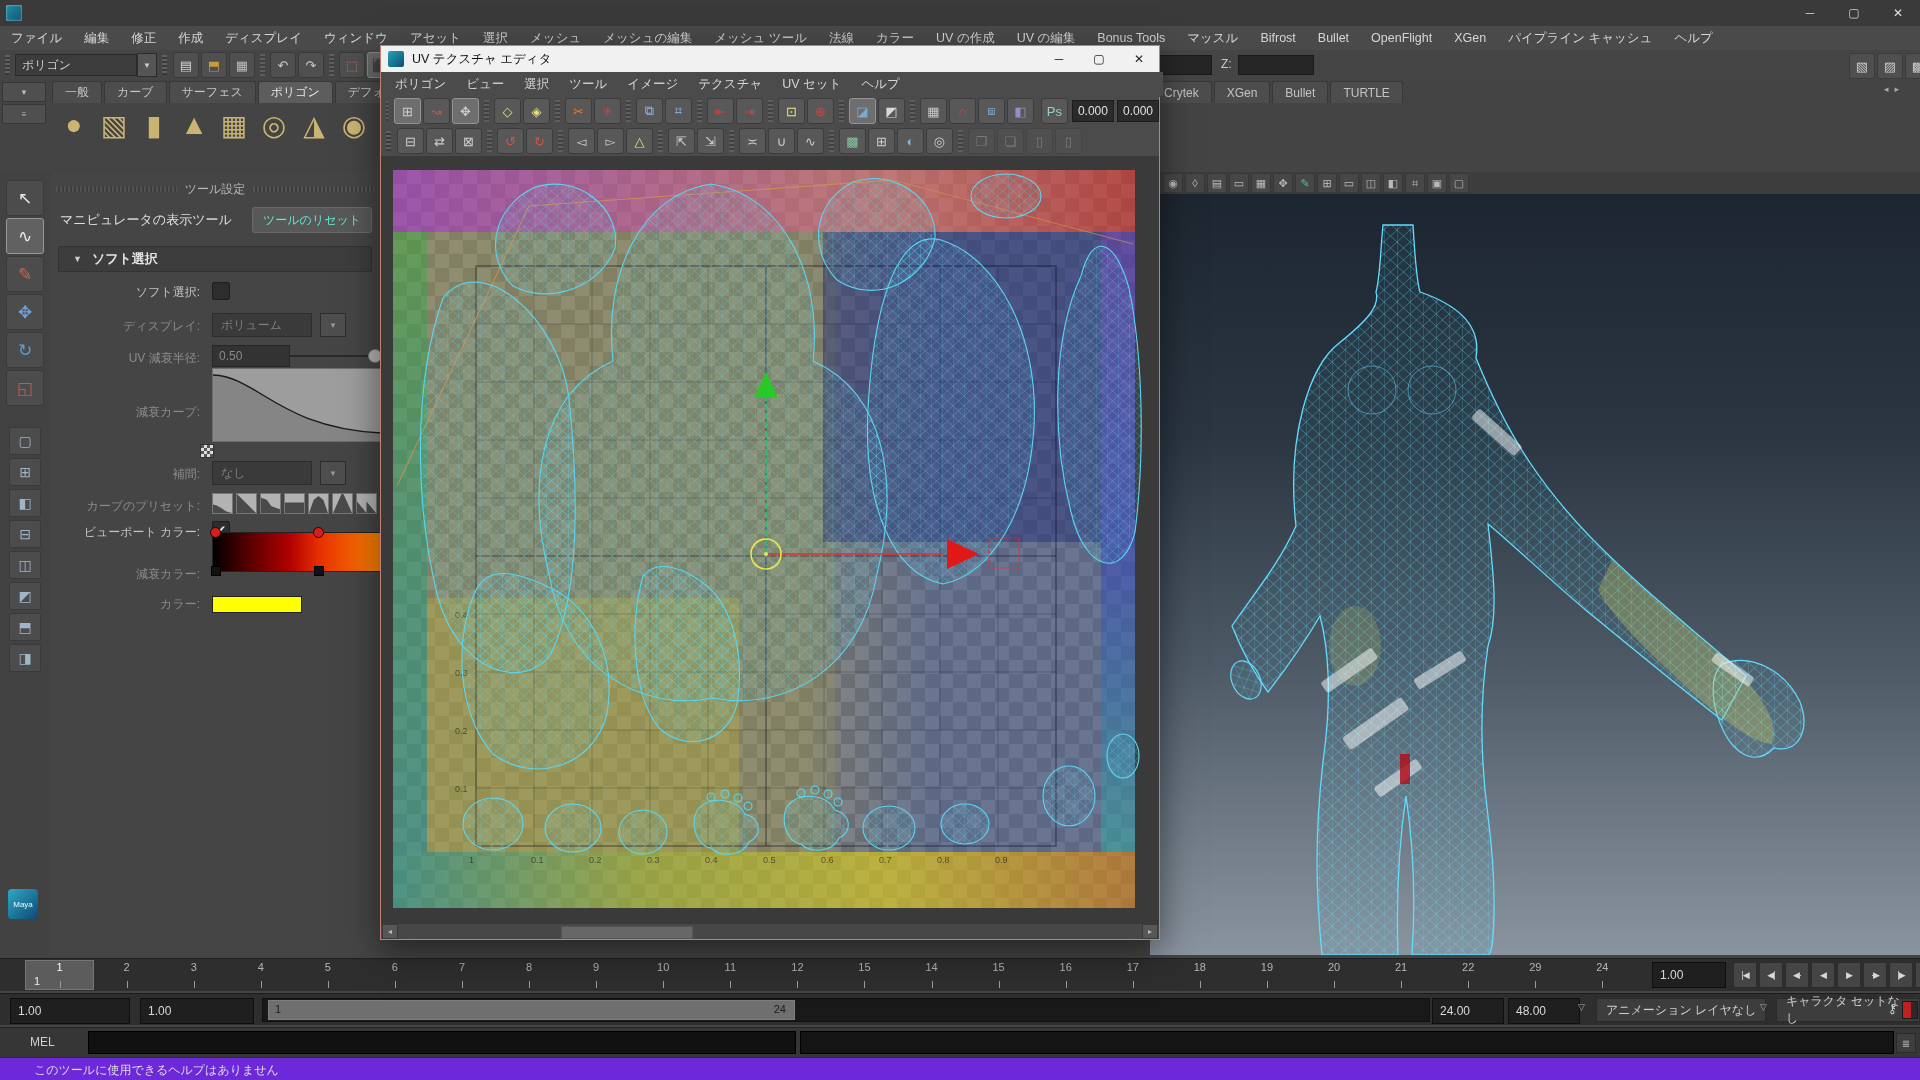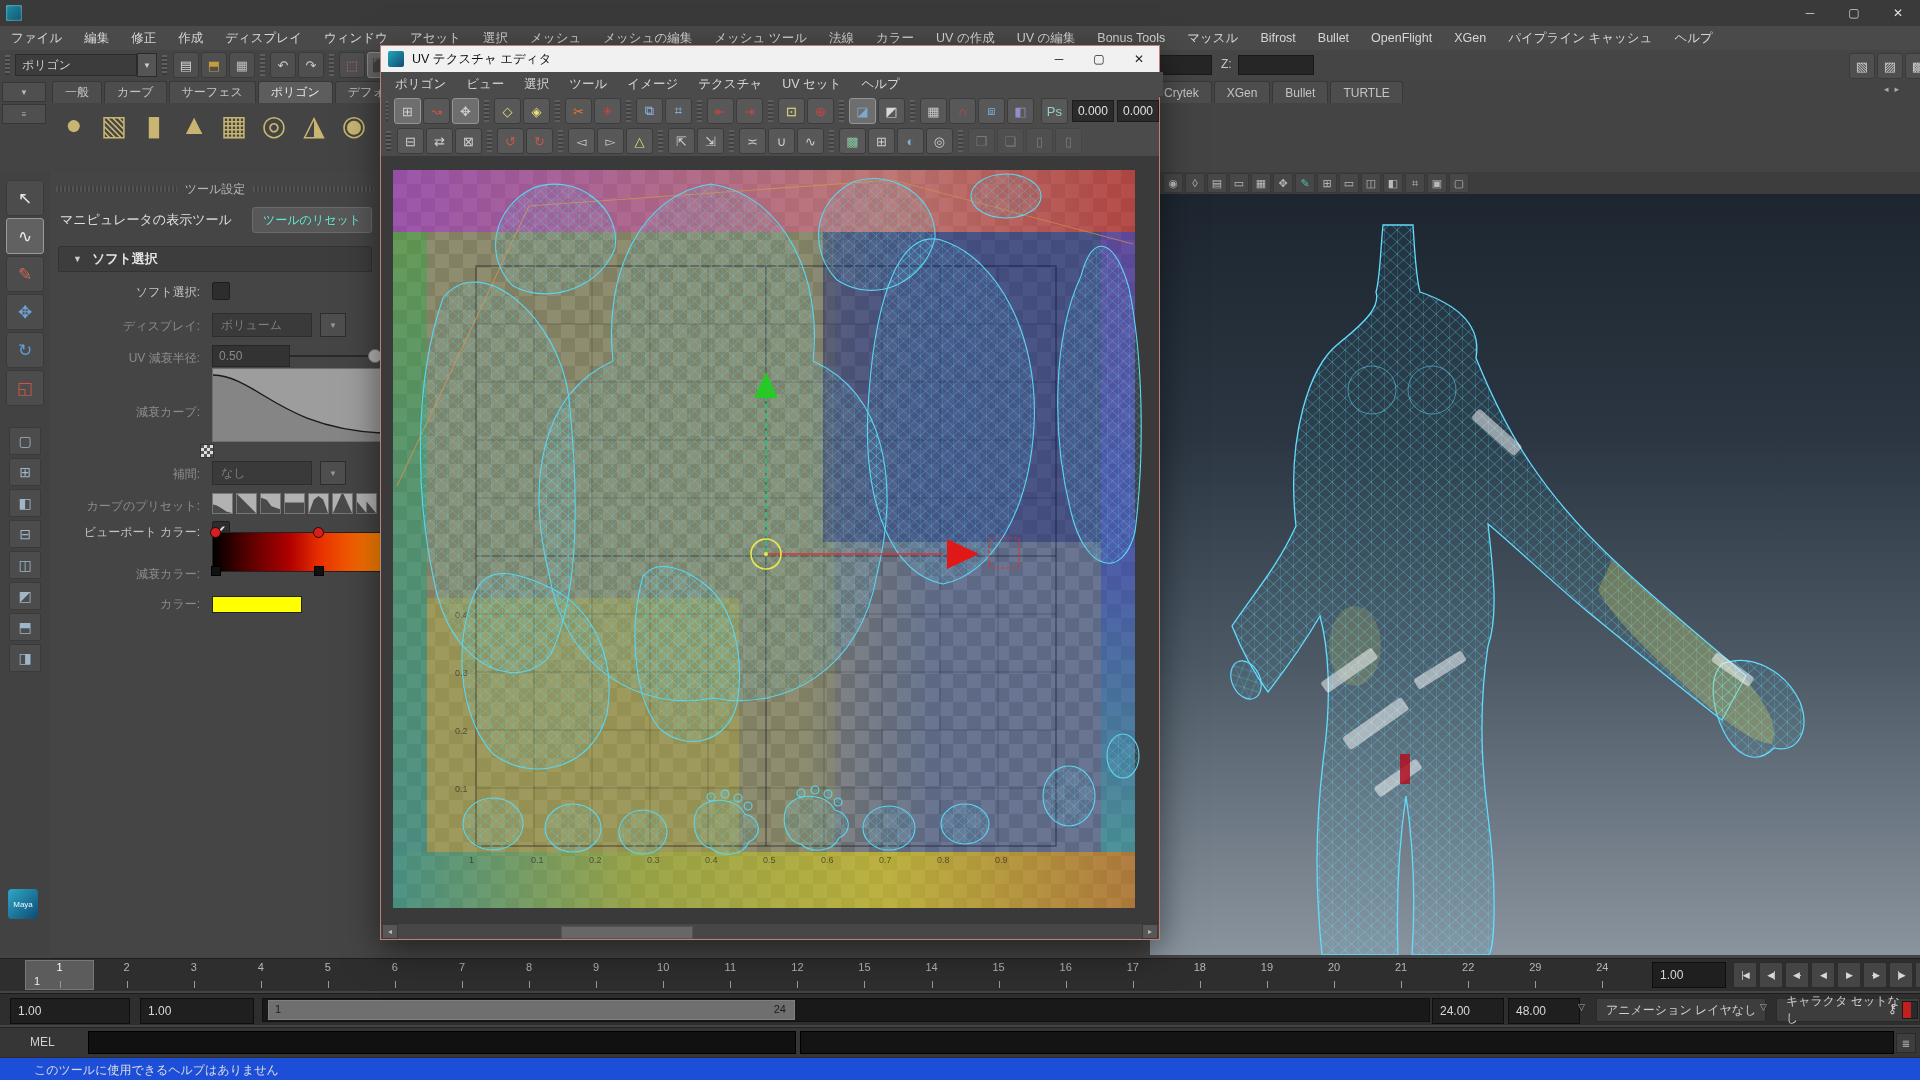--- a/index.html
+++ b/index.html
@@ -141,21 +141,21 @@
   .rangelabel{position:absolute;top:2px;font-size:11px;color:#1d1d1d;}
   .rb-btn{height:22px;background:#3d3d3d;border:1px solid #2a2a2a;color:#cfcfcf;font-size:12px;
     display:flex;align-items:center;padding:0 9px;position:absolute;top:4px;}
   .rb-arrow{position:absolute;top:8px;font-size:9px;color:#aaa;}
   #melrow{left:0;top:1027px;width:1920px;height:29px;background:#363636;border-top:1px solid #242424;}
   #mel-label{position:absolute;left:30px;top:7px;font-size:12px;color:#cfcfcf;}
   #mel-input{position:absolute;left:88px;top:3px;width:706px;height:21px;background:#111;border:1px solid #000;color:#ddd;font-size:12px;}
   #mel-output{position:absolute;left:800px;top:3px;width:1092px;height:21px;background:#141414;border:1px solid #000;}
   #script-editor-btn{position:absolute;right:4px;top:5px;width:18px;height:18px;background:#3e3e3e;border:1px solid #2a2a2a;
     color:#b8b8b8;font-size:10px;display:flex;align-items:center;justify-content:center;}
-  #helpline{left:0;top:1057px;width:1920px;height:23px;background:#1d4ed8;border-top:1px solid #2b2b2b;}
+  #helpline{left:0;top:1057px;width:1920px;height:23px;background:#6d28d9;border-top:1px solid #2b2b2b;}
   #help-text{position:absolute;left:34px;top:4px;font-size:12px;color:#dedede;}
 </style>
 </head>
 <body>
 
 <div id="app">
 
   <div id="titlebar" class="abs flex">
     <div class="appicon"></div>
     <div style="margin-left:auto" class="flex">

